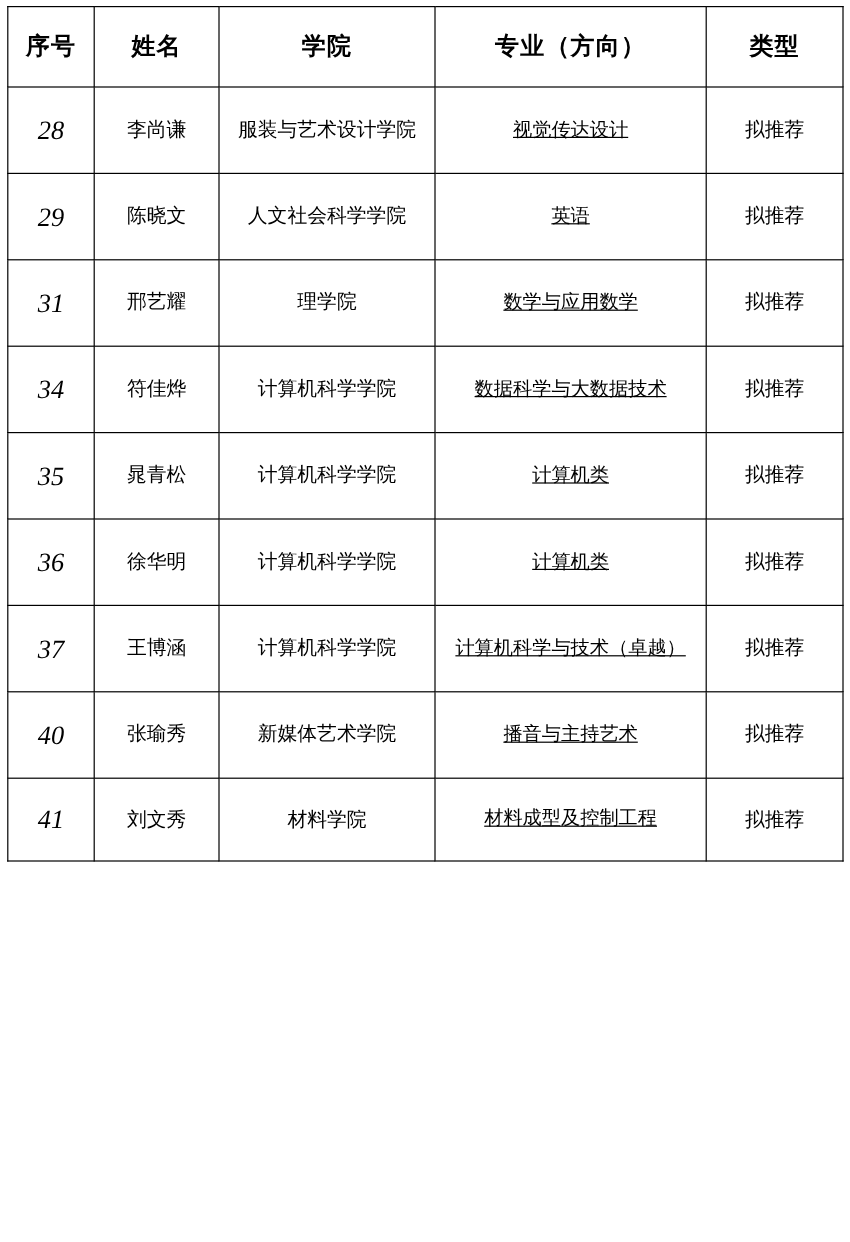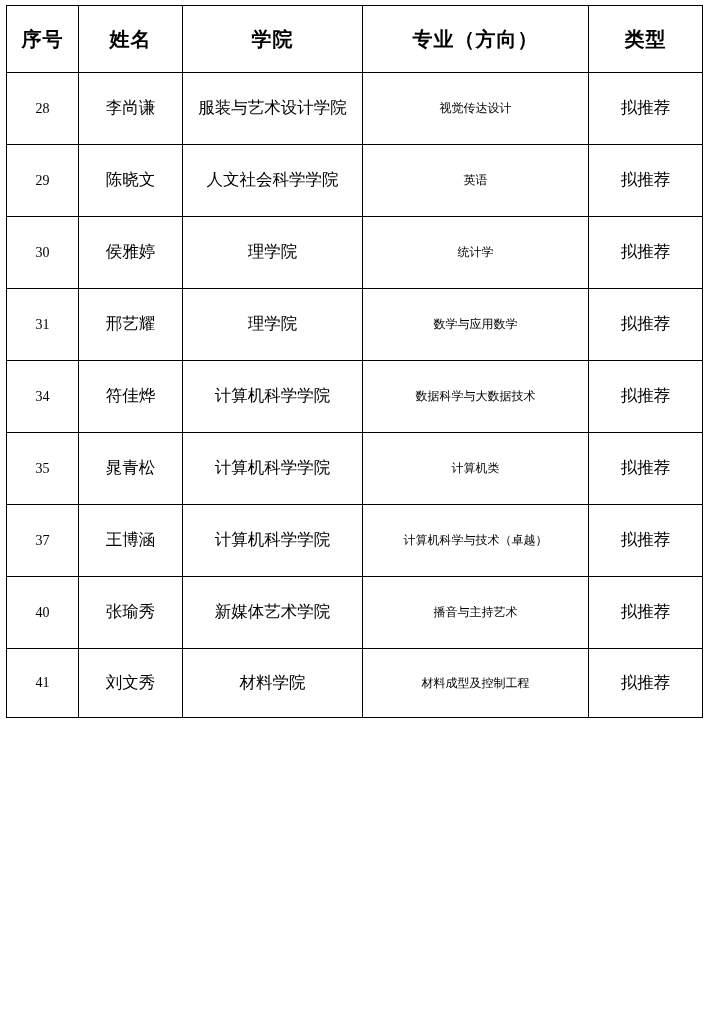--- a/index.html
+++ b/index.html
@@ -44,24 +44,26 @@
     font-weight: bold;
     font-size: 20px;
     letter-spacing: 1px;
   }
   table.roster tbody td {
     height: 67px;
     font-size: 16.5px;
     font-weight: normal;
   }
   table.roster tbody td.num {
-    font-size: 14px;
+    font-size: 22px;
+    font-style: italic;
   }
   table.roster tbody td.major {
-    font-size: 12px;
+    font-size: 16px;
+    text-decoration: underline;
   }
   table.roster tbody tr:last-child td {
     height: 64px;
   }
 </style>
 </head>
 <body>
 
 <div class="page">
   <table class="roster">
@@ -90,43 +92,43 @@
           <td class="type">拟推荐</td>
         </tr>
         <tr>
           <td class="num">29</td>
           <td class="name">陈晓文</td>
           <td class="college">人文社会科学学院</td>
           <td class="major">英语</td>
           <td class="type">拟推荐</td>
         </tr>
         <tr>
-          <td class="num">30</td>
-          <td class="name">侯雅婷</td>
-          <td class="college">理学院</td>
-          <td class="major">统计学</td>
-          <td class="type">拟推荐</td>
-        </tr>
-        <tr>
           <td class="num">31</td>
           <td class="name">邢艺耀</td>
           <td class="college">理学院</td>
           <td class="major">数学与应用数学</td>
           <td class="type">拟推荐</td>
         </tr>
         <tr>
           <td class="num">34</td>
           <td class="name">符佳烨</td>
           <td class="college">计算机科学学院</td>
           <td class="major">数据科学与大数据技术</td>
           <td class="type">拟推荐</td>
         </tr>
         <tr>
           <td class="num">35</td>
           <td class="name">晁青松</td>
+          <td class="college">计算机科学学院</td>
+          <td class="major">计算机类</td>
+          <td class="type">拟推荐</td>
+        </tr>
+        <tr>
+          <td class="num">36</td>
+          <td class="name">徐华明</td>
           <td class="college">计算机科学学院</td>
           <td class="major">计算机类</td>
           <td class="type">拟推荐</td>
         </tr>
         <tr>
           <td class="num">37</td>
           <td class="name">王博涵</td>
           <td class="college">计算机科学学院</td>
           <td class="major">计算机科学与技术（卓越）</td>
           <td class="type">拟推荐</td>

